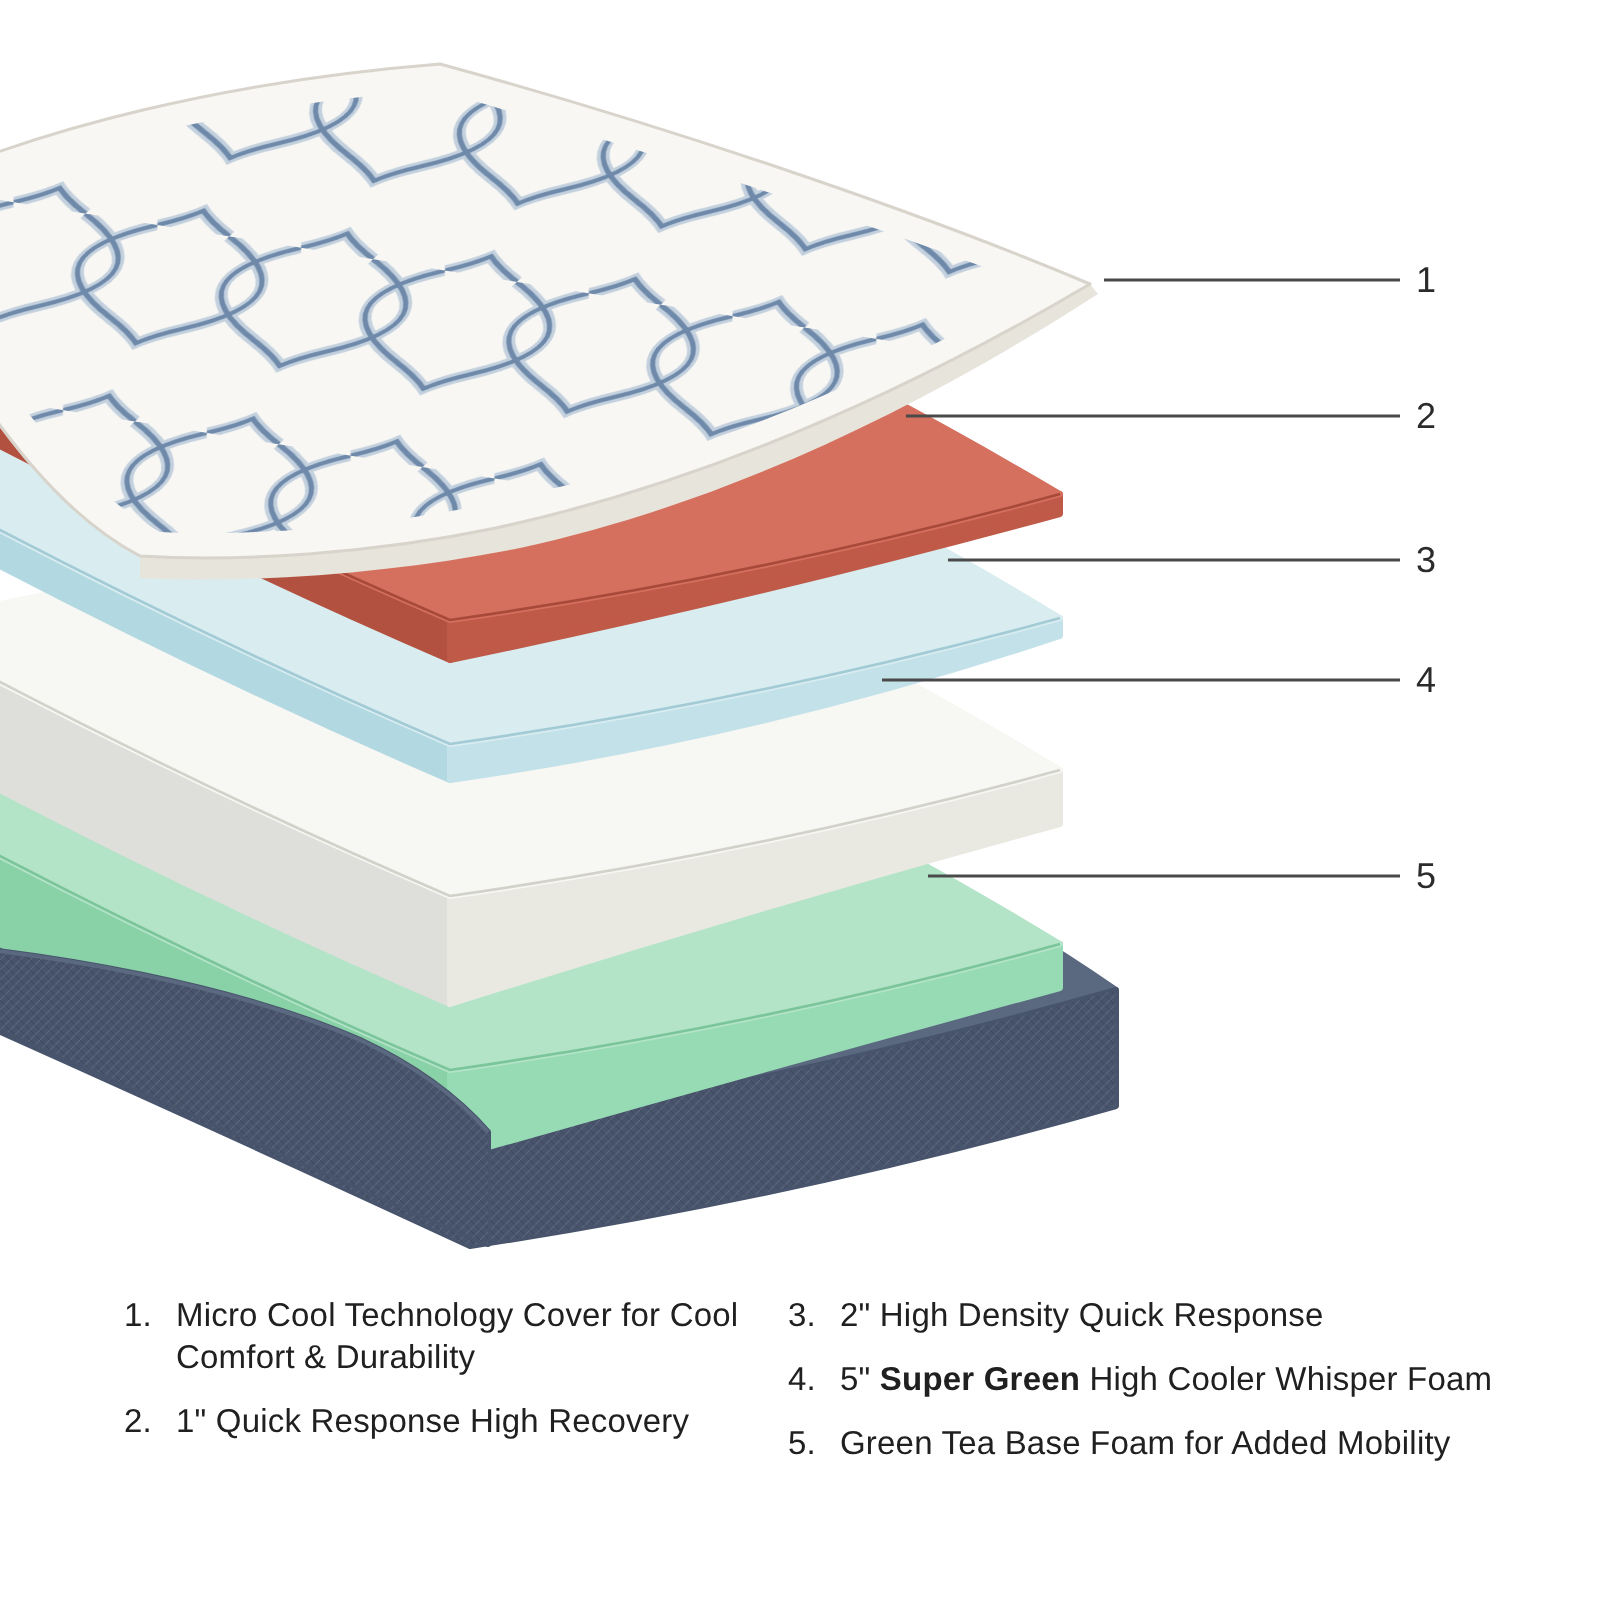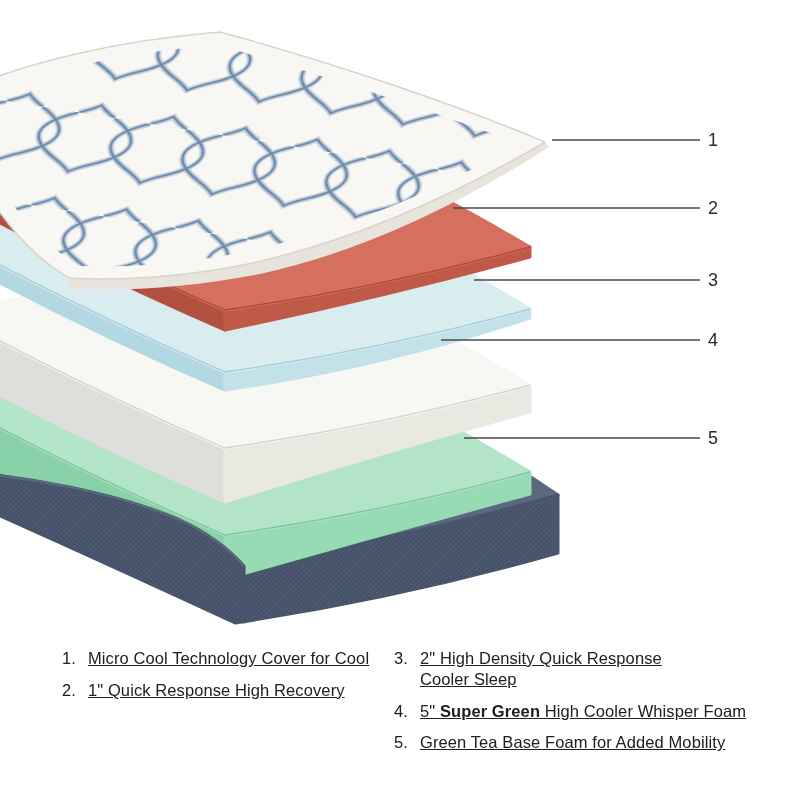--- a/index.html
+++ b/index.html
@@ -15,21 +15,21 @@
   svg text{font-family:"Liberation Sans", sans-serif;font-size:18px;}
   .legend{
     position:absolute;left:0;top:648px;width:800px;
     display:flex;
   }
   .col{display:flex;flex-direction:column;gap:11px;}
   .col-left{margin-left:62px;width:308px;}
   .col-right{margin-left:24px;width:346px;}
   .item{display:flex;font-size:16.5px;line-height:1.26;color:#202020;letter-spacing:0.1px;}
   .num{width:26px;flex:none;}
-  .txt{flex:1;text-decoration:underline;}
+  .txt{flex:1;}
   .line{white-space:nowrap;}
   .line b{font-weight:700;}
 </style>
 </head>
 <body>
 
 <div class="stage">
 
   <svg width="800" height="645" viewBox="0 0 800 645">
     <defs>
@@ -108,38 +108,38 @@
     </g>
   </svg>
 
   <div class="legend">
     <div class="col col-left">
 
       <div class="item">
         <div class="num">1.</div>
         <div class="txt">
           <div class="line">Micro Cool Technology Cover for Cool</div>
+          <div class="line">Comfort &amp; Durability</div>
         </div>
       </div>
 
       <div class="item">
         <div class="num">2.</div>
         <div class="txt">
           <div class="line">1" Quick Response High Recovery</div>
         </div>
       </div>
 
     </div>
     <div class="col col-right">
 
       <div class="item">
         <div class="num">3.</div>
         <div class="txt">
           <div class="line">2" High Density Quick Response</div>
-          <div class="line">Cooler Sleep</div>
         </div>
       </div>
 
       <div class="item">
         <div class="num">4.</div>
         <div class="txt">
           <div class="line"><span>5" </span><b>Super Green</b><span> High Cooler Whisper Foam</span></div>
         </div>
       </div>
 

